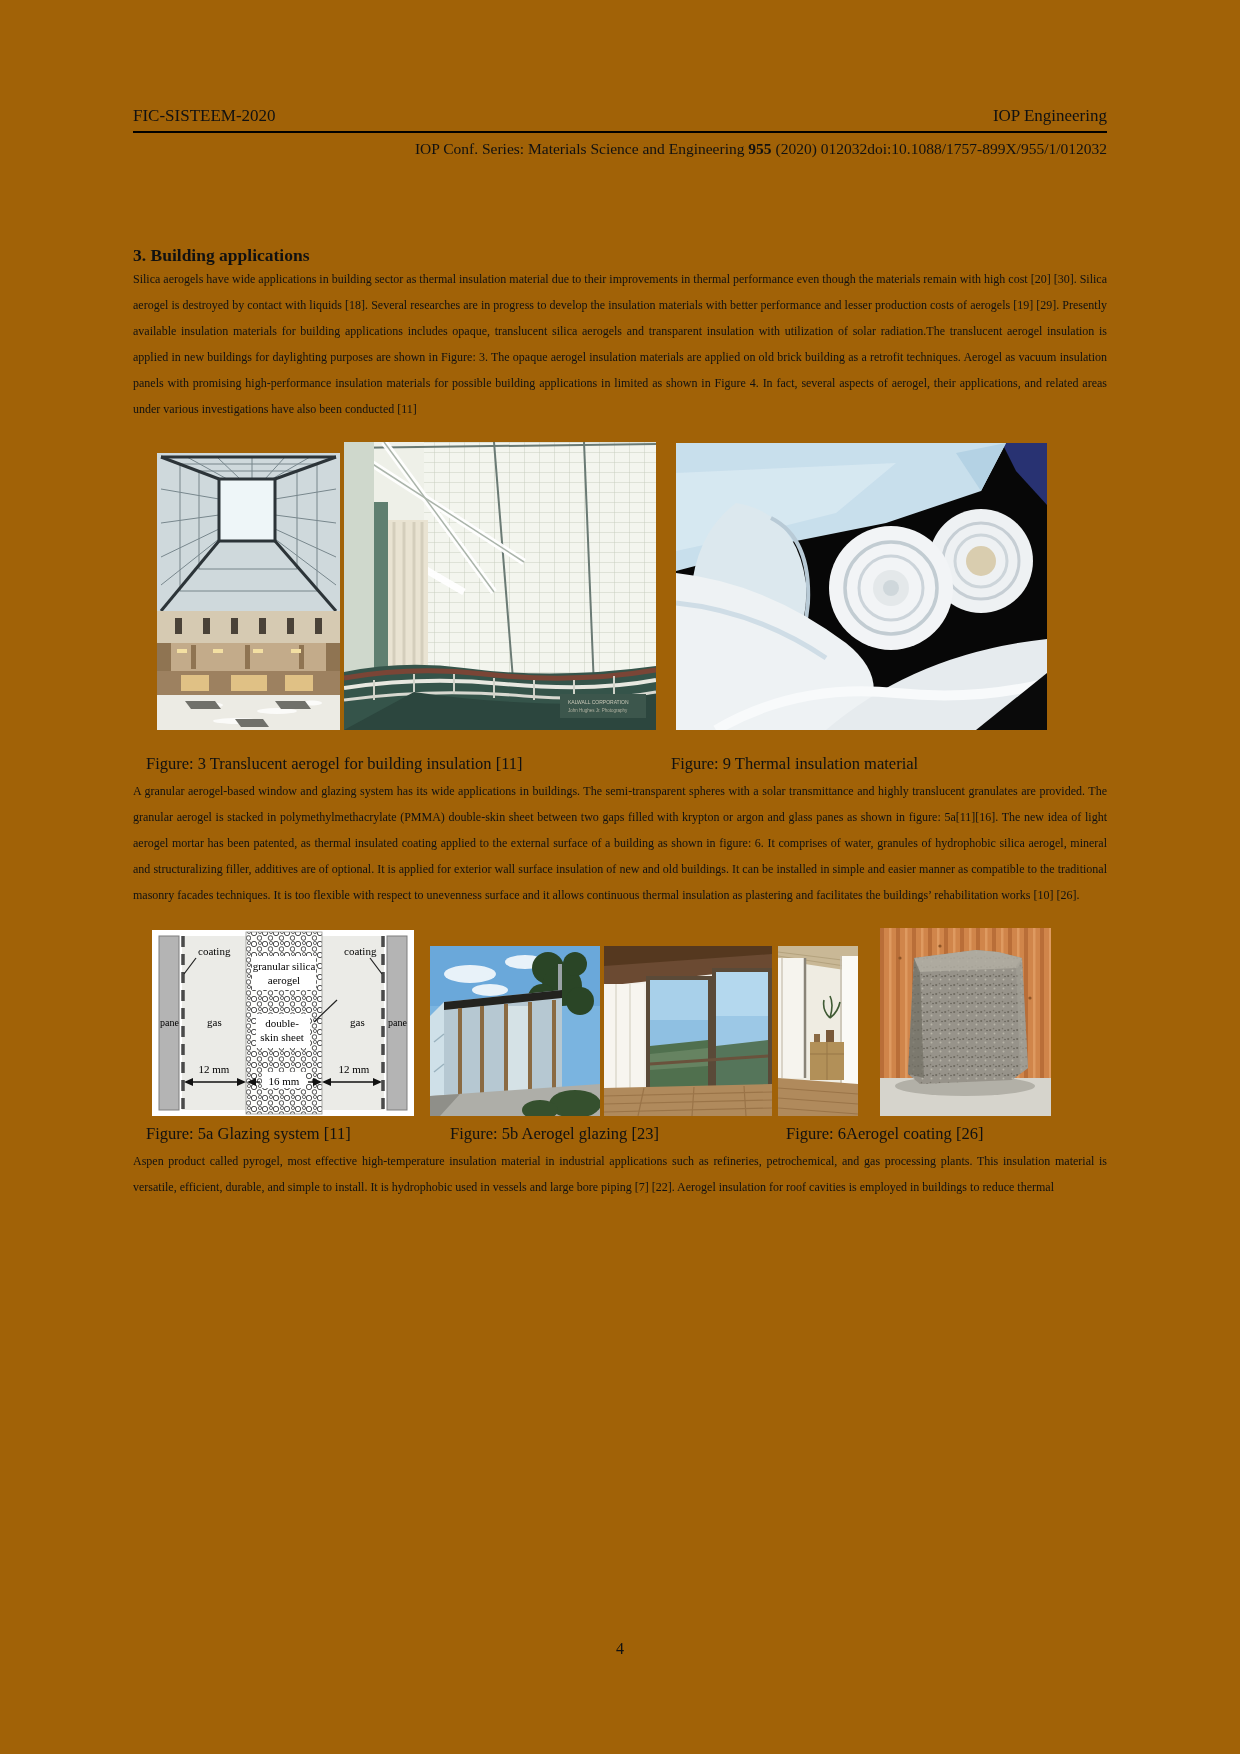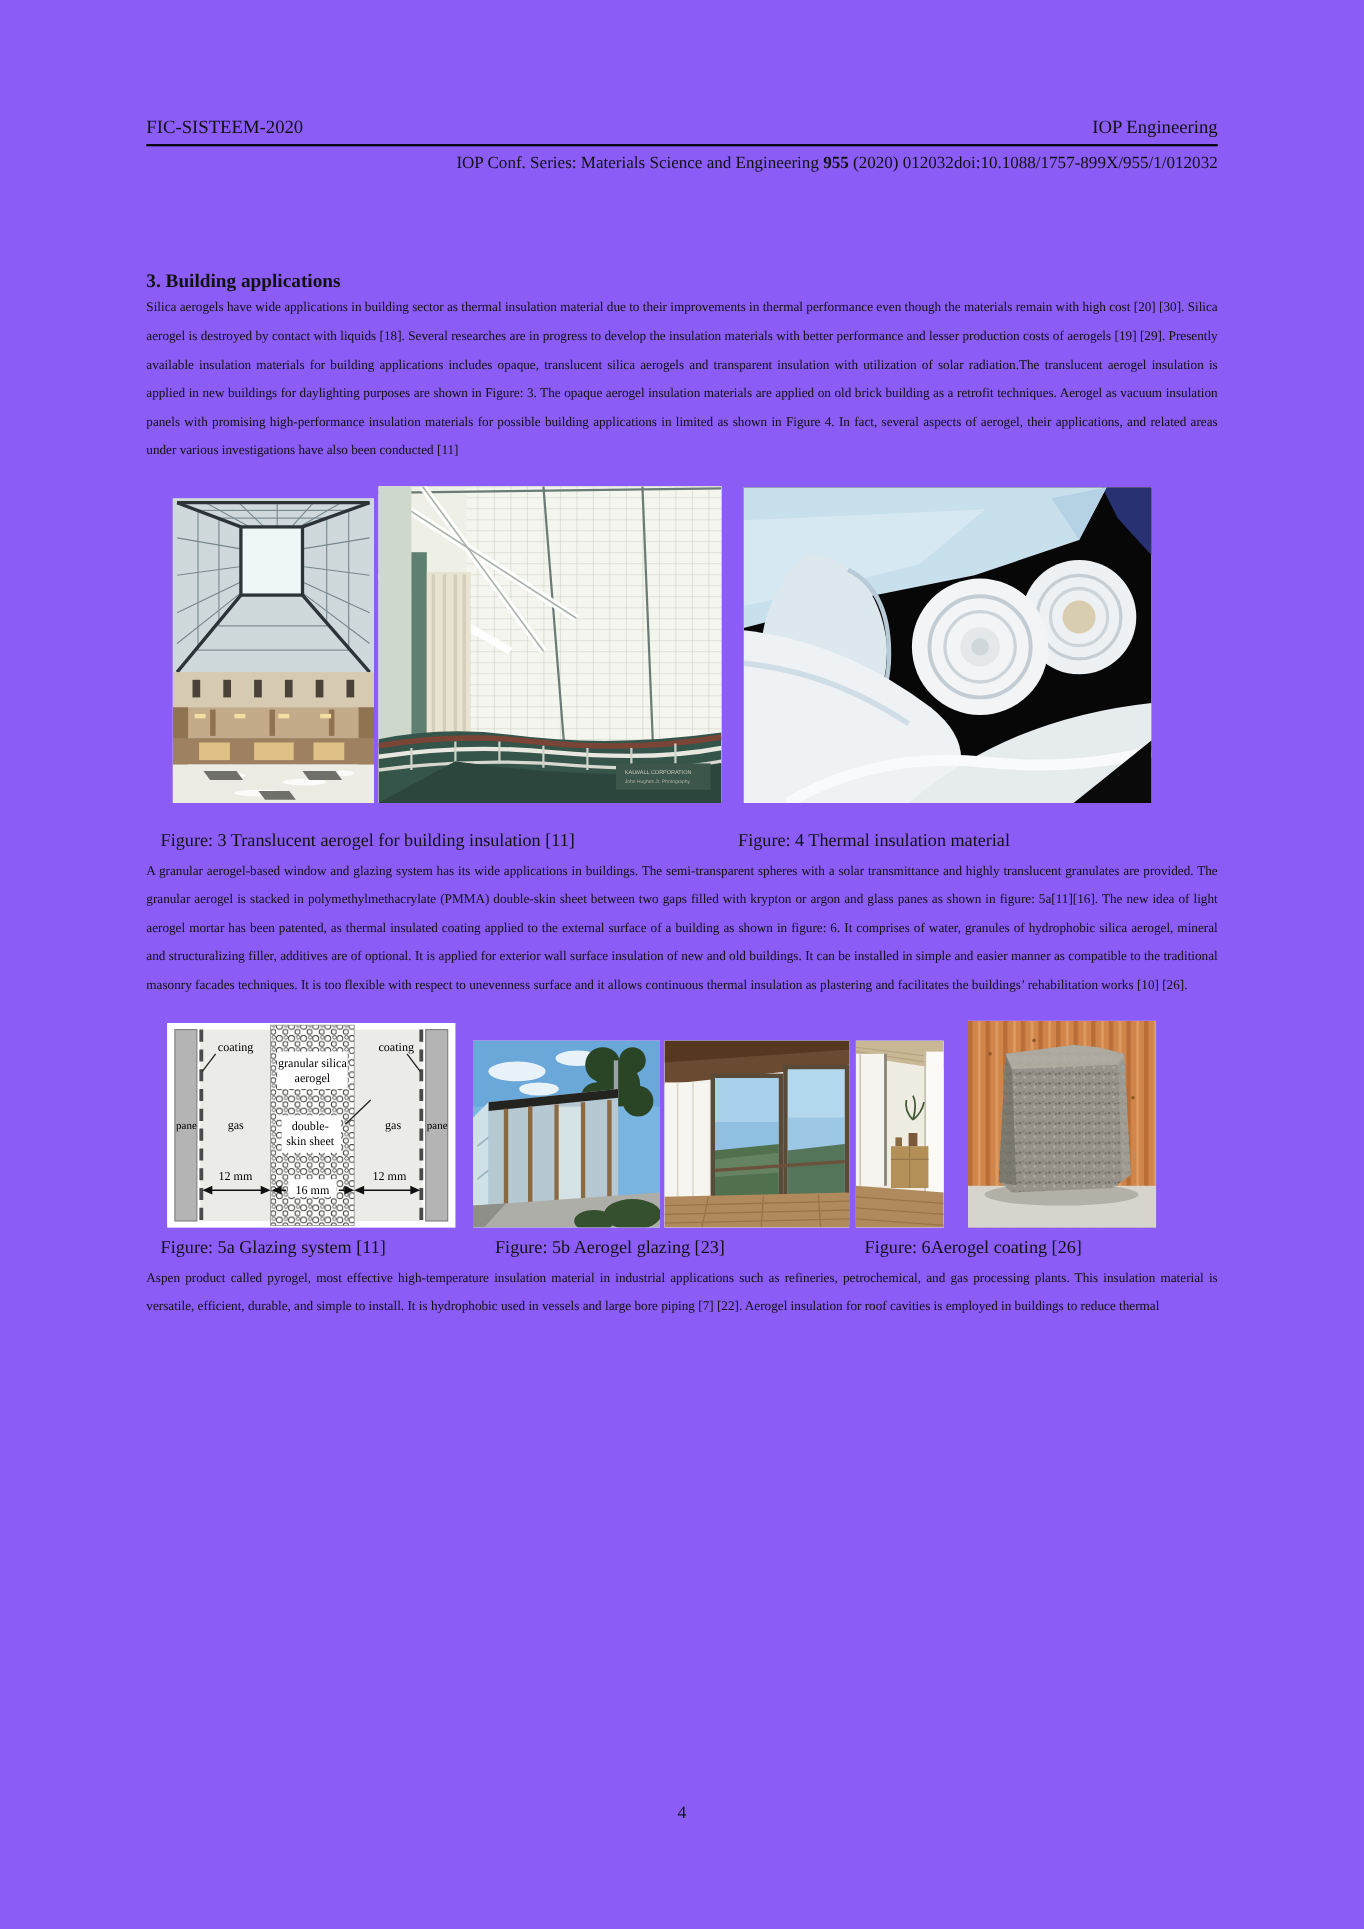--- a/index.html
+++ b/index.html
@@ -1,19 +1,19 @@
 <!DOCTYPE html>
 <html><head>
 <meta charset="utf-8">
 <style>
   html,body{margin:0;padding:0;background:#ffffff;}
   .page{
     position:relative;
     width:1240px;height:1754px;
-    background:#8b5cf6;
+    background:#a16207;
     font-family:"Liberation Serif","DejaVu Serif",serif;
     color:#111;
     overflow:hidden;
   }
   .content{position:absolute;left:133px;top:0;width:974px;}
   
   .hdr-row1{display:flex;justify-content:space-between;align-items:flex-end;padding-top:106px;font-size:17px;}
   .hdr-rule{border:none;border-top:2px solid #000;margin:5px 0 0 0;}
   .hdr-row2{display:flex;justify-content:flex-end;margin-top:7px;font-size:15.5px;white-space:nowrap;}
   .hdr-row2 .vol{font-weight:bold;}
@@ -215,21 +215,21 @@
           <path d="M150 287 Q240 210 371 196 L371 287 Z" fill="#e6ebee"></path>
           <path d="M0 160 Q80 168 150 215" fill="none" stroke="#cfdde6" stroke-width="5"></path>
           <path d="M40 287 Q120 240 220 250 Q300 258 371 240" fill="none" stroke="#f8fafb" stroke-width="10"></path>
           <polygon points="300,287 371,230 371,287" fill="#0a0a0a"></polygon>
         </svg>
       </div>
     </div>
 
     <div class="caprow caprow1">
       <span class="cap cap1a">Figure: 3 Translucent aerogel for building insulation [11]</span>
-      <span class="cap cap1b">Figure: 4 Thermal insulation material</span>
+      <span class="cap cap1b">Figure: 9 Thermal insulation material</span>
     </div>
 
     <p class="body p2">A granular aerogel-based window and glazing system has its wide applications in buildings. The semi-transparent spheres with a solar transmittance and highly translucent granulates are provided. The granular aerogel is stacked in polymethylmethacrylate (PMMA) double-skin sheet between two gaps filled with krypton or argon and glass panes as shown in figure: 5a[11][16]. The new idea of light aerogel mortar has been patented, as thermal insulated coating applied to the external surface of a building as shown in figure: 6. It comprises of water, granules of hydrophobic silica aerogel, mineral and structuralizing filler, additives are of optional. It is applied for exterior wall surface insulation of new and old buildings. It can be installed in simple and easier manner as compatible to the traditional masonry facades techniques. It is too flexible with respect to unevenness surface and it allows continuous thermal insulation as plastering and facilitates the buildings’ rehabilitation works [10] [26].</p>
 
     <div class="figrow2">
 
       <div class="figbox" style="width:262px;height:186px;background:#fff;margin-right:16px;">
         <svg width="262" height="186" viewBox="0 0 262 186" xmlns="http://www.w3.org/2000/svg" font-family="'Liberation Serif',serif">
           <defs>
             <pattern id="gran" width="11" height="11" patternUnits="userSpaceOnUse">

